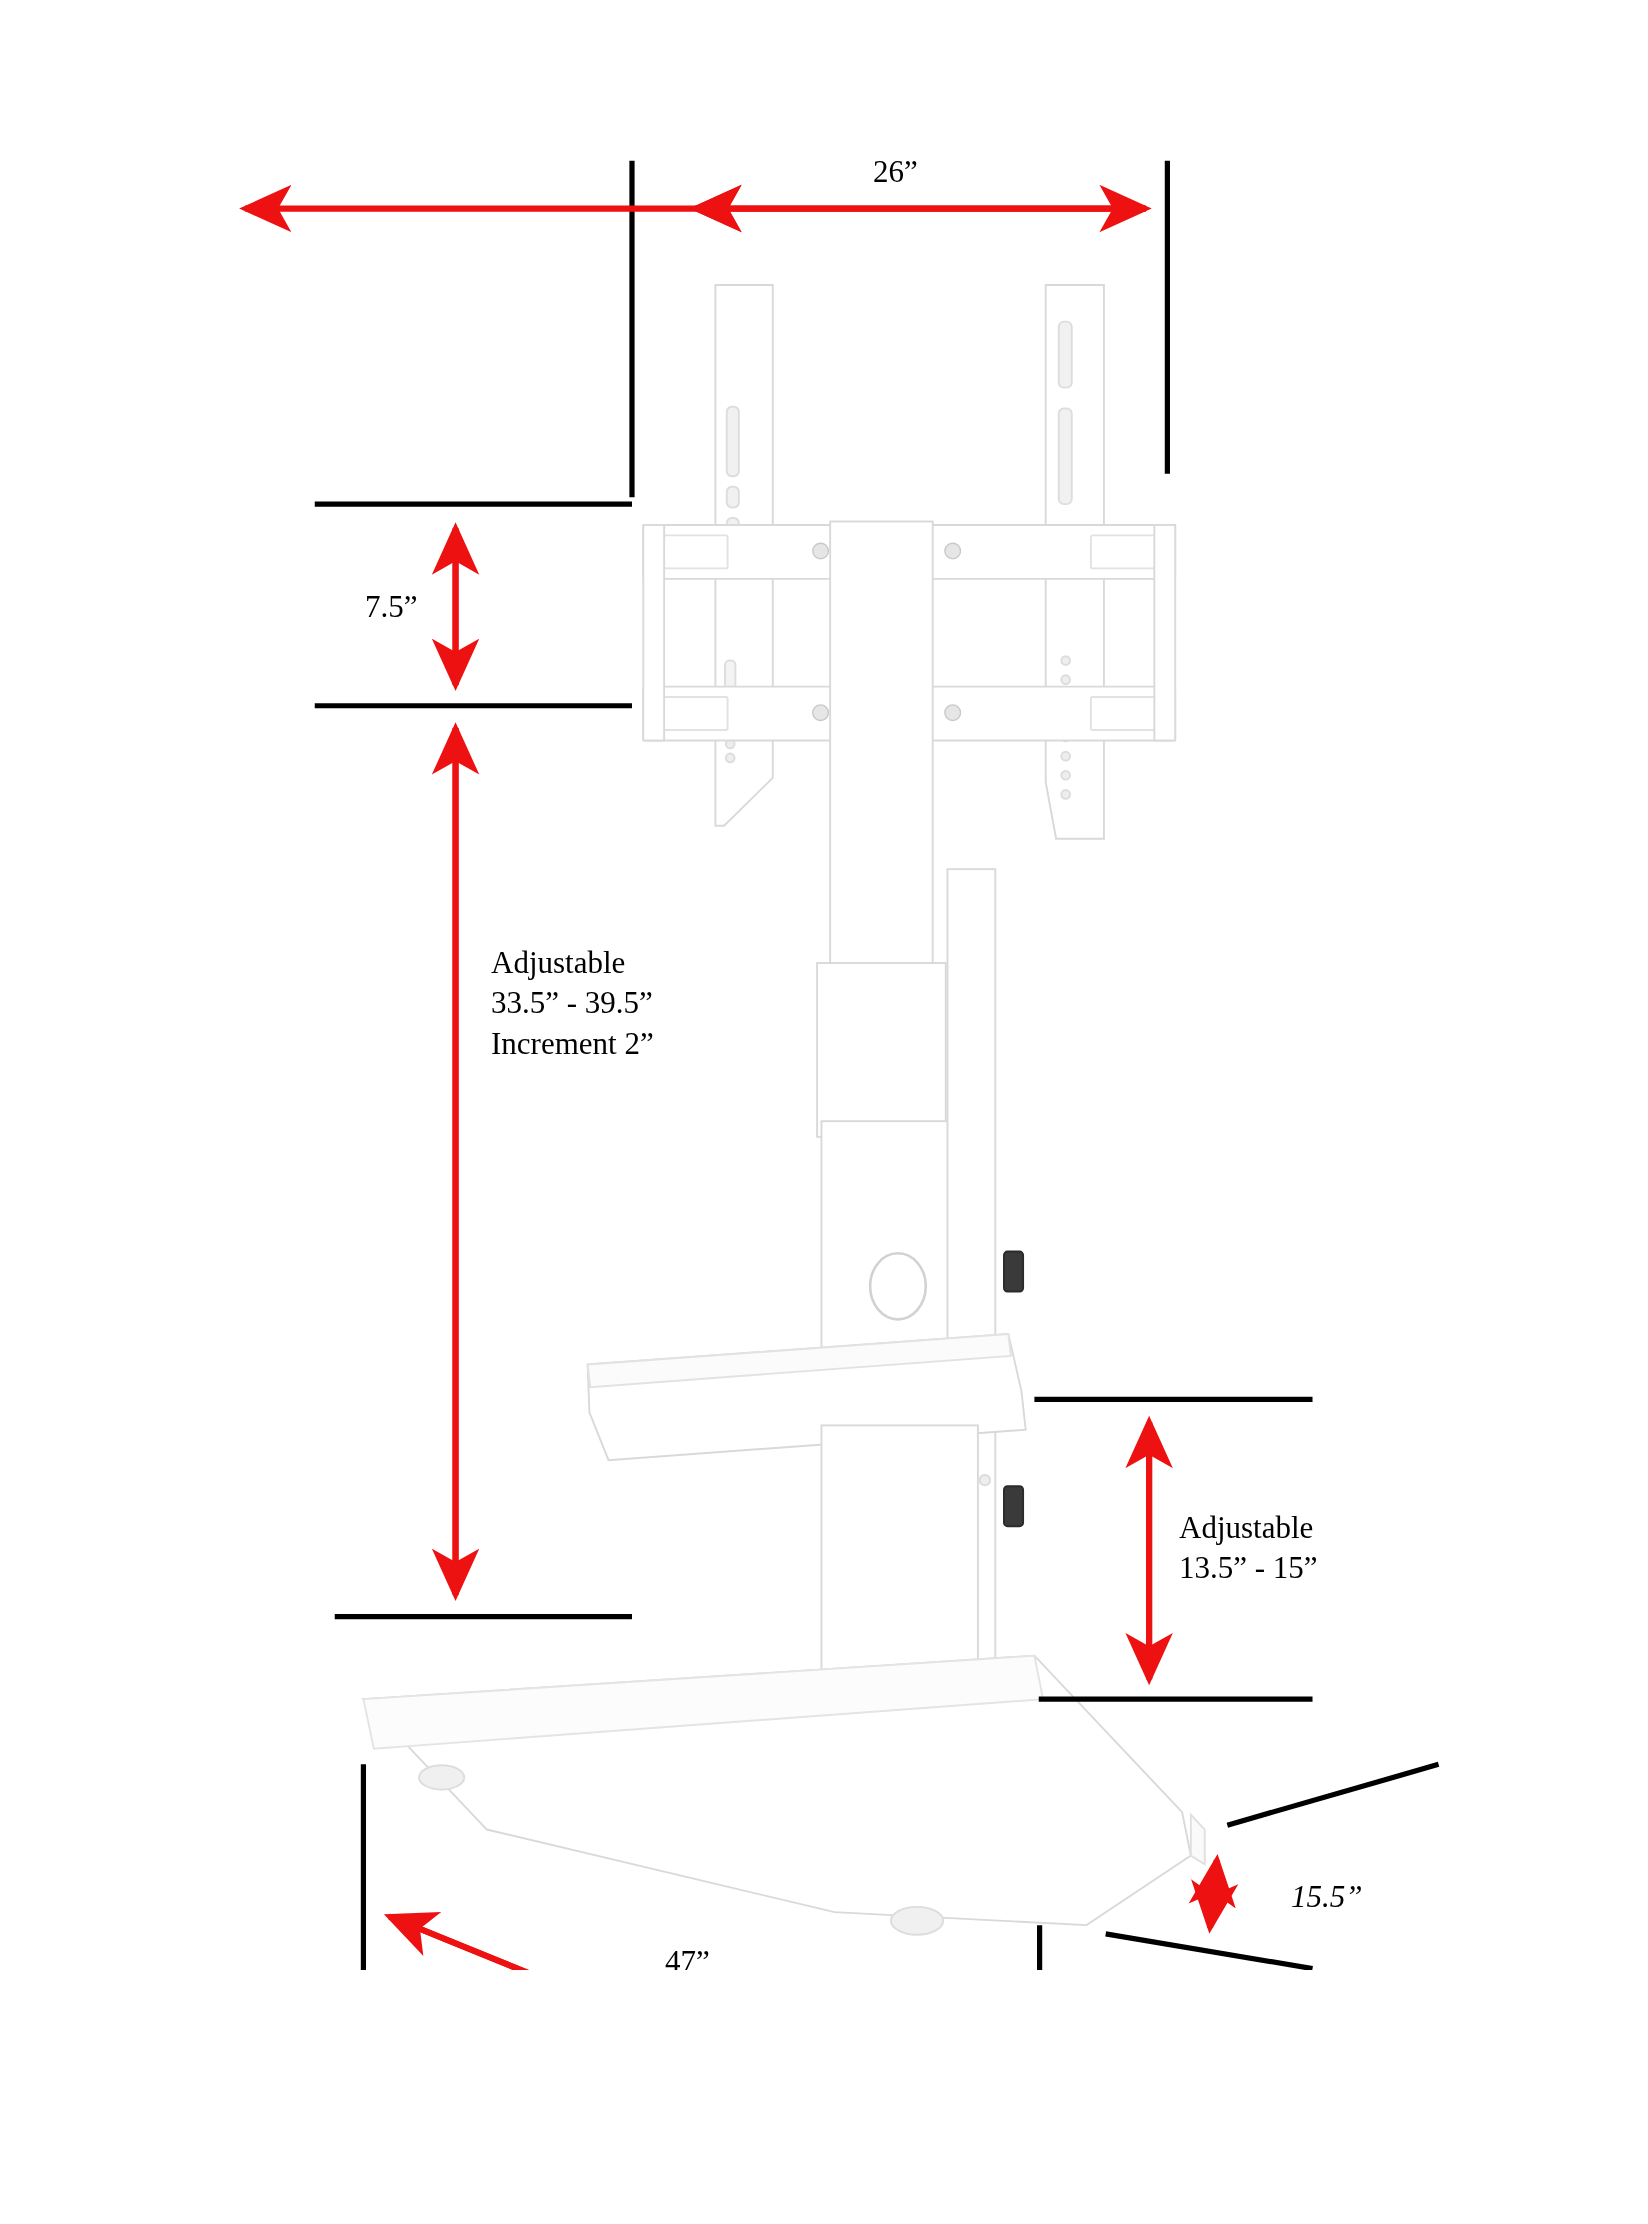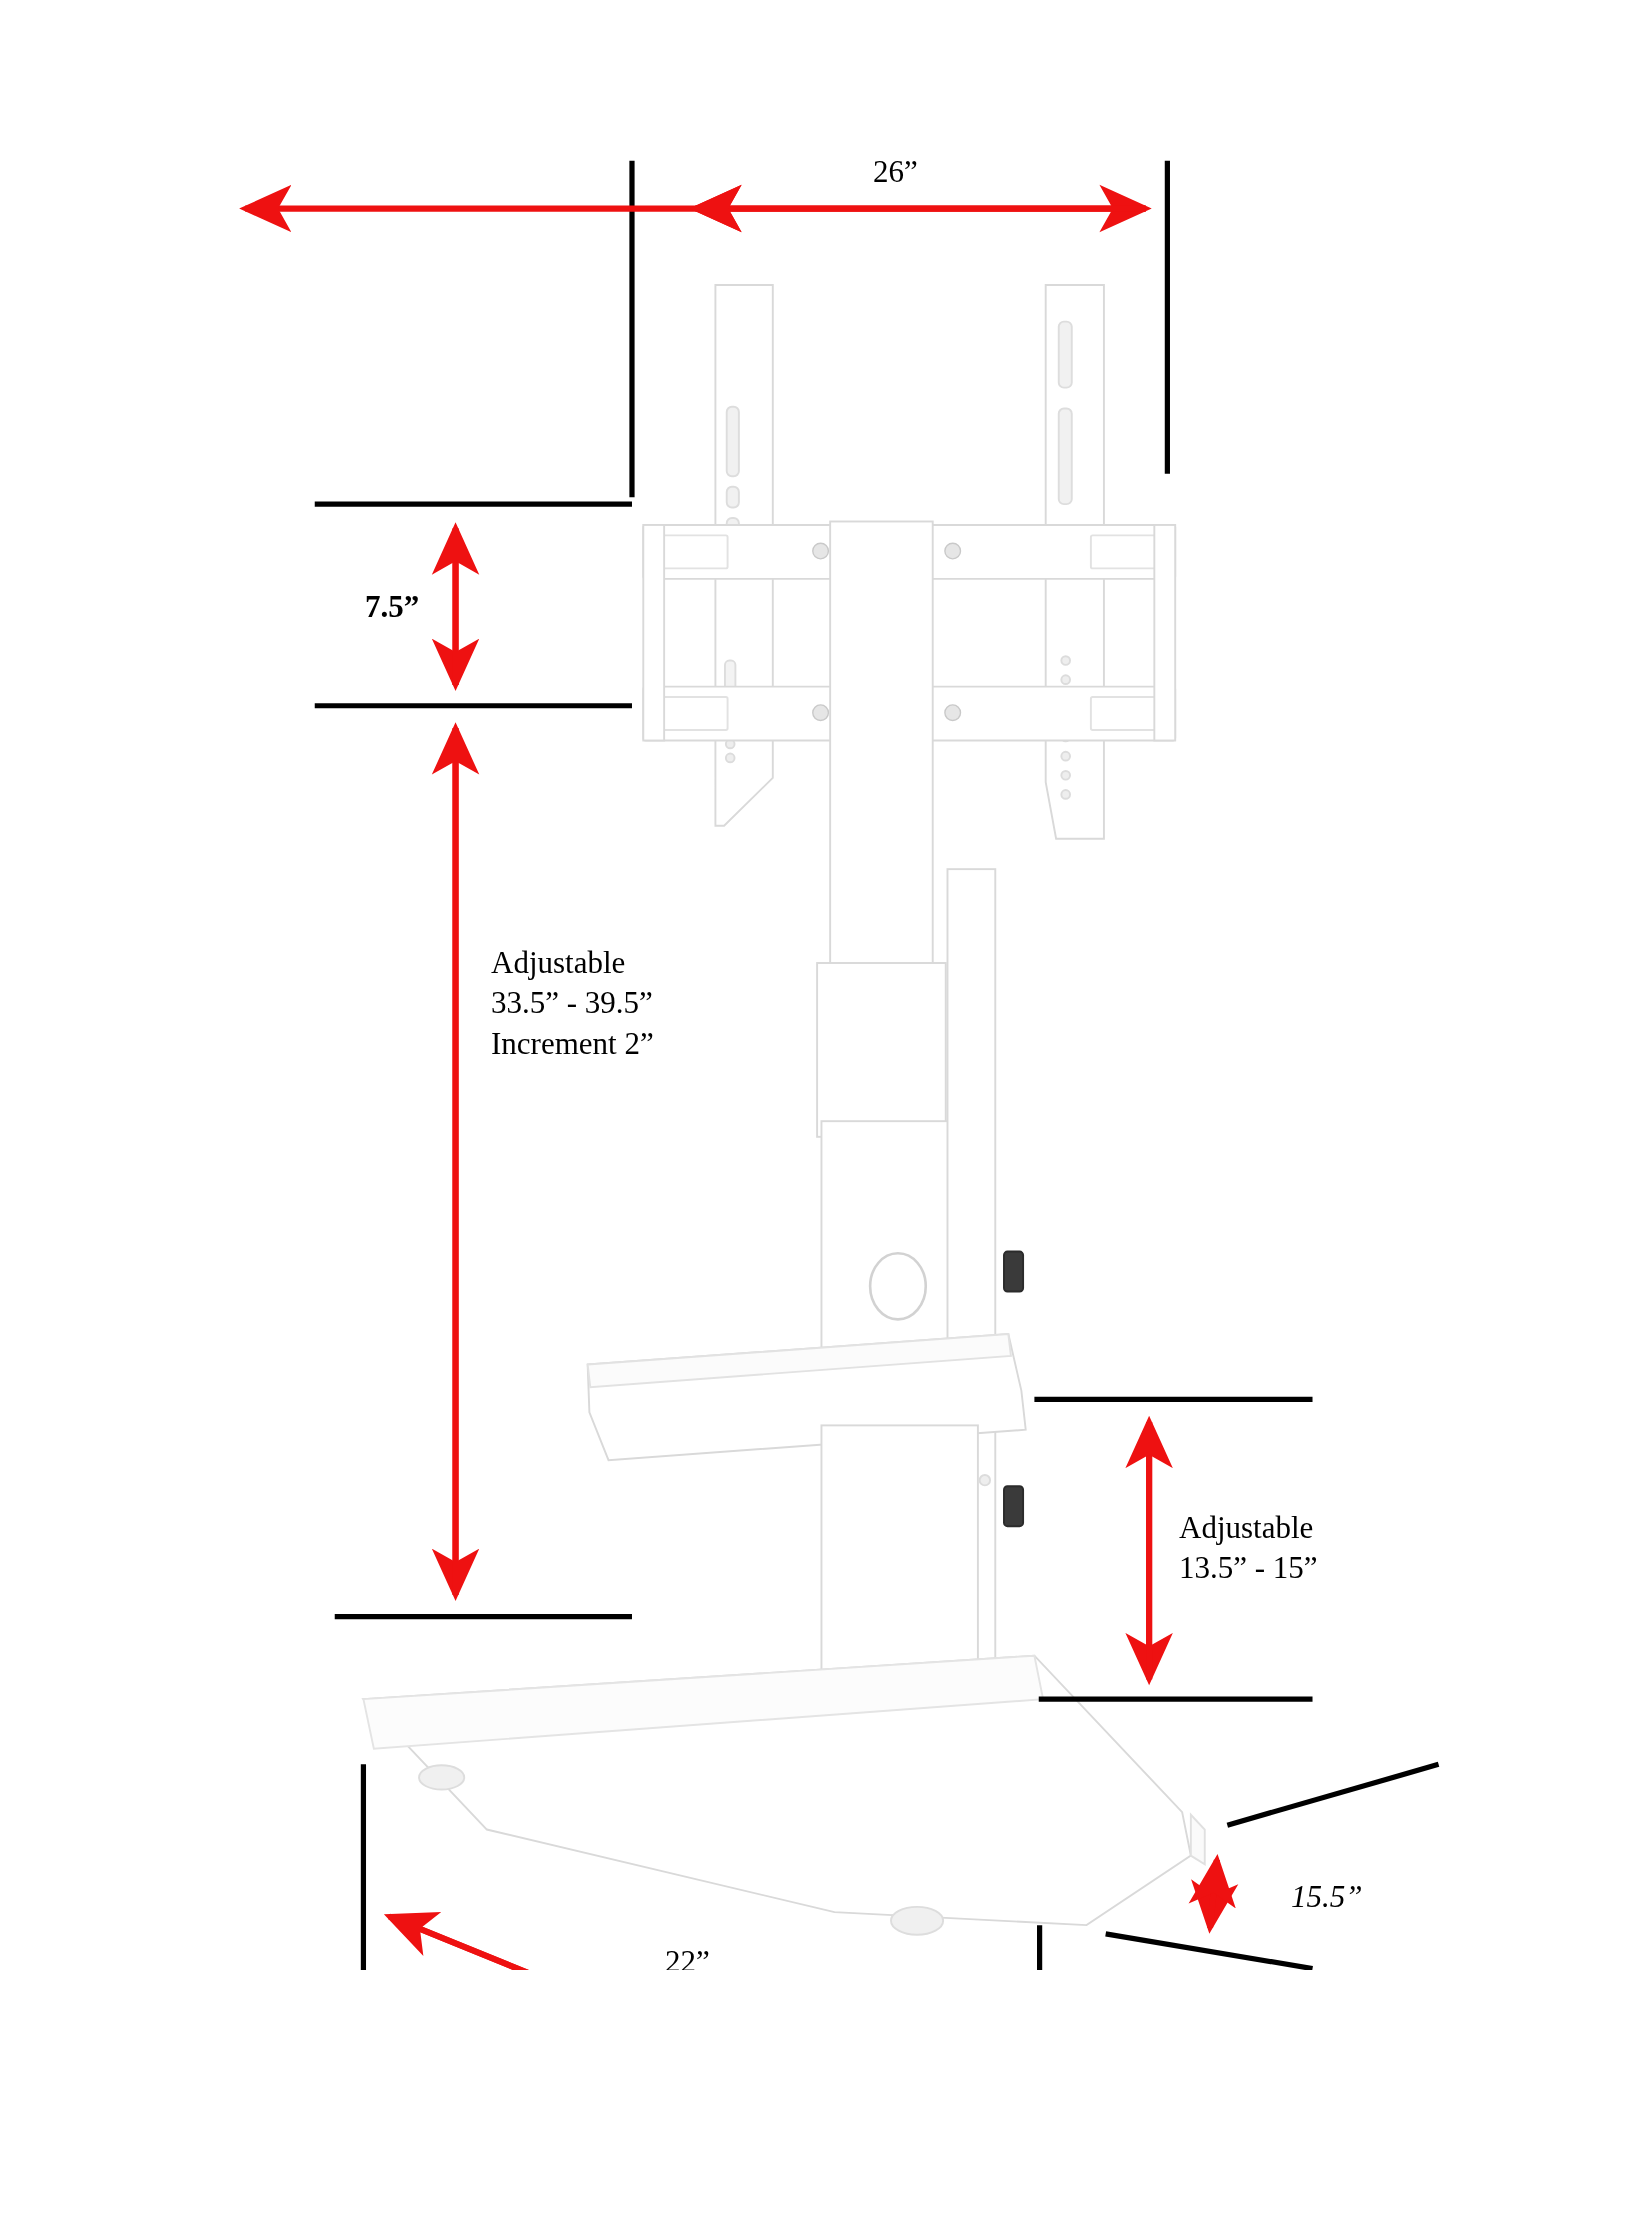--- a/index.html
+++ b/index.html
@@ -25,21 +25,21 @@
     height: 2225px;
   }
   .dim-label {
     position: absolute;
     color: #000000;
     font-family: "Liberation Serif", serif;
     white-space: pre;
     line-height: 1.30;
   }
   .lbl-26   { left: 873px; top: 152px;  font-size: 31px; }
-  .lbl-75   { left: 365px;  top: 587px;  font-size: 31px; font-weight: bold; }
+  .lbl-75   { left: 365px;  top: 587px;  font-size: 31px; }
   .lbl-adj1 { left: 491px;  top: 943px; font-size: 31px; }
   .lbl-adj2 { left: 1179px; top: 1508px; font-size: 31px; }
   .lbl-155  { left: 1291px; top: 1877px; font-size: 31px; font-style: italic; }
   .lbl-35   { left: 665px;  top: 1942px; font-size: 31px; }
 </style>
 </head>
 <body>
 
 <div id="root">
 
@@ -179,16 +179,16 @@
   </svg>
 
   <div class="dim-label lbl-26">26”</div>
   <div class="dim-label lbl-75">7.5”</div>
   <div class="dim-label lbl-adj1">Adjustable
 33.5” - 39.5”
 Increment 2”</div>
   <div class="dim-label lbl-adj2">Adjustable
 13.5” - 15”</div>
   <div class="dim-label lbl-155">15.5”</div>
-  <div class="dim-label lbl-35">22”</div>
+  <div class="dim-label lbl-35">47”</div>
 
 </div>
 
 
 </body></html>

